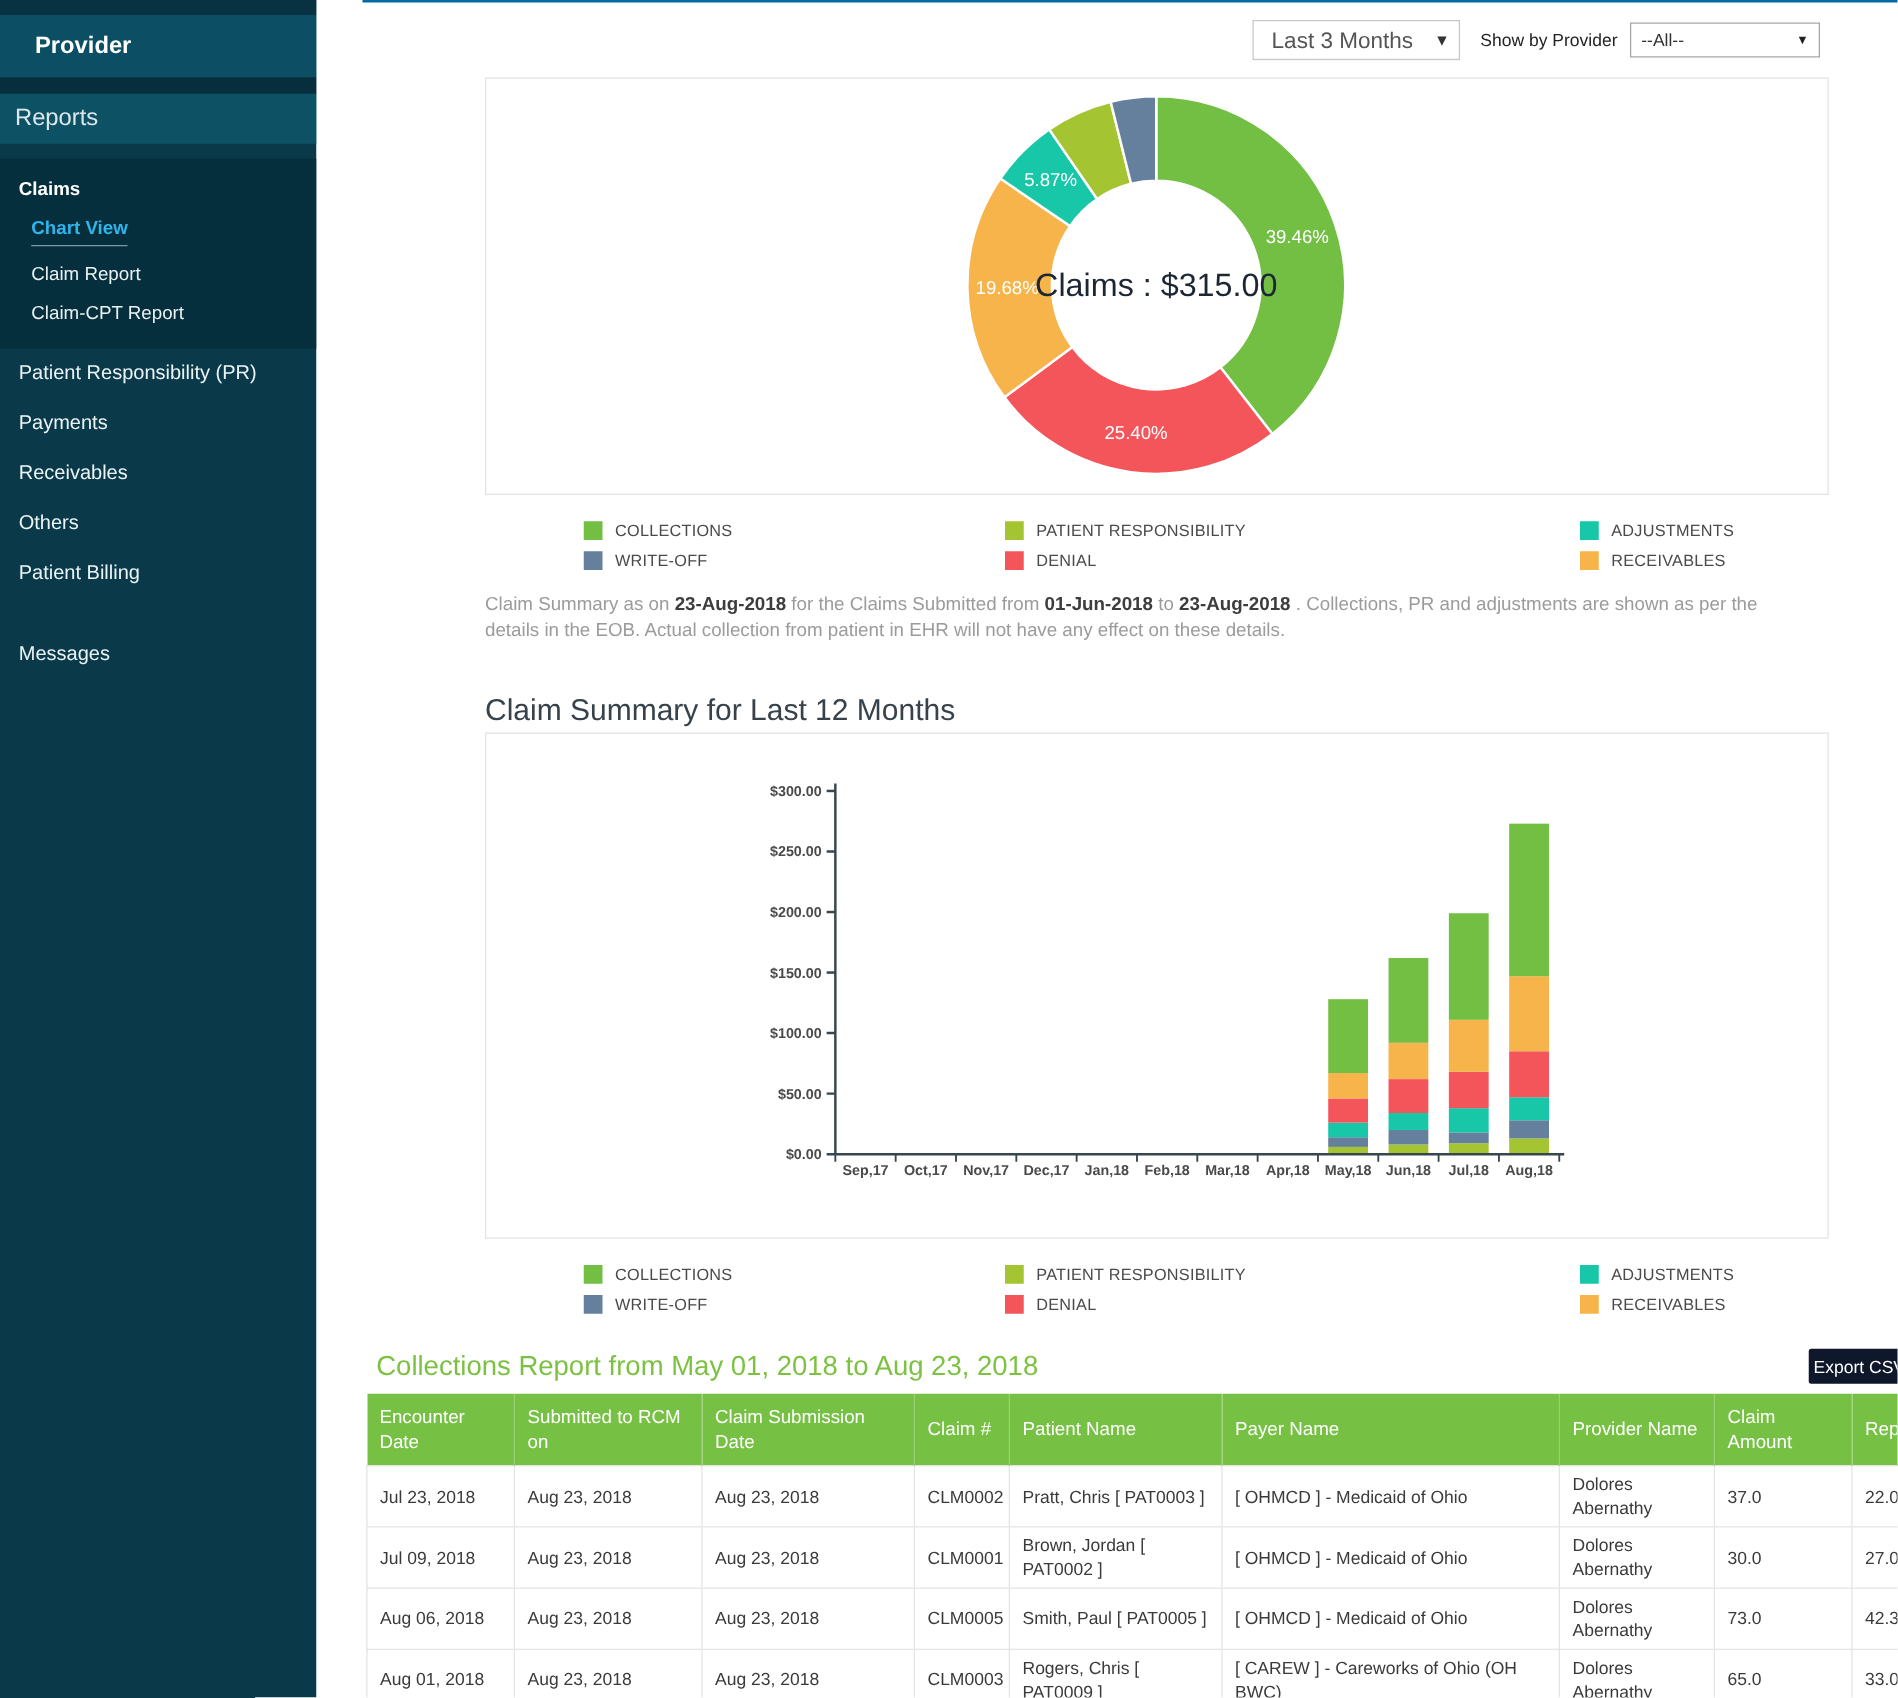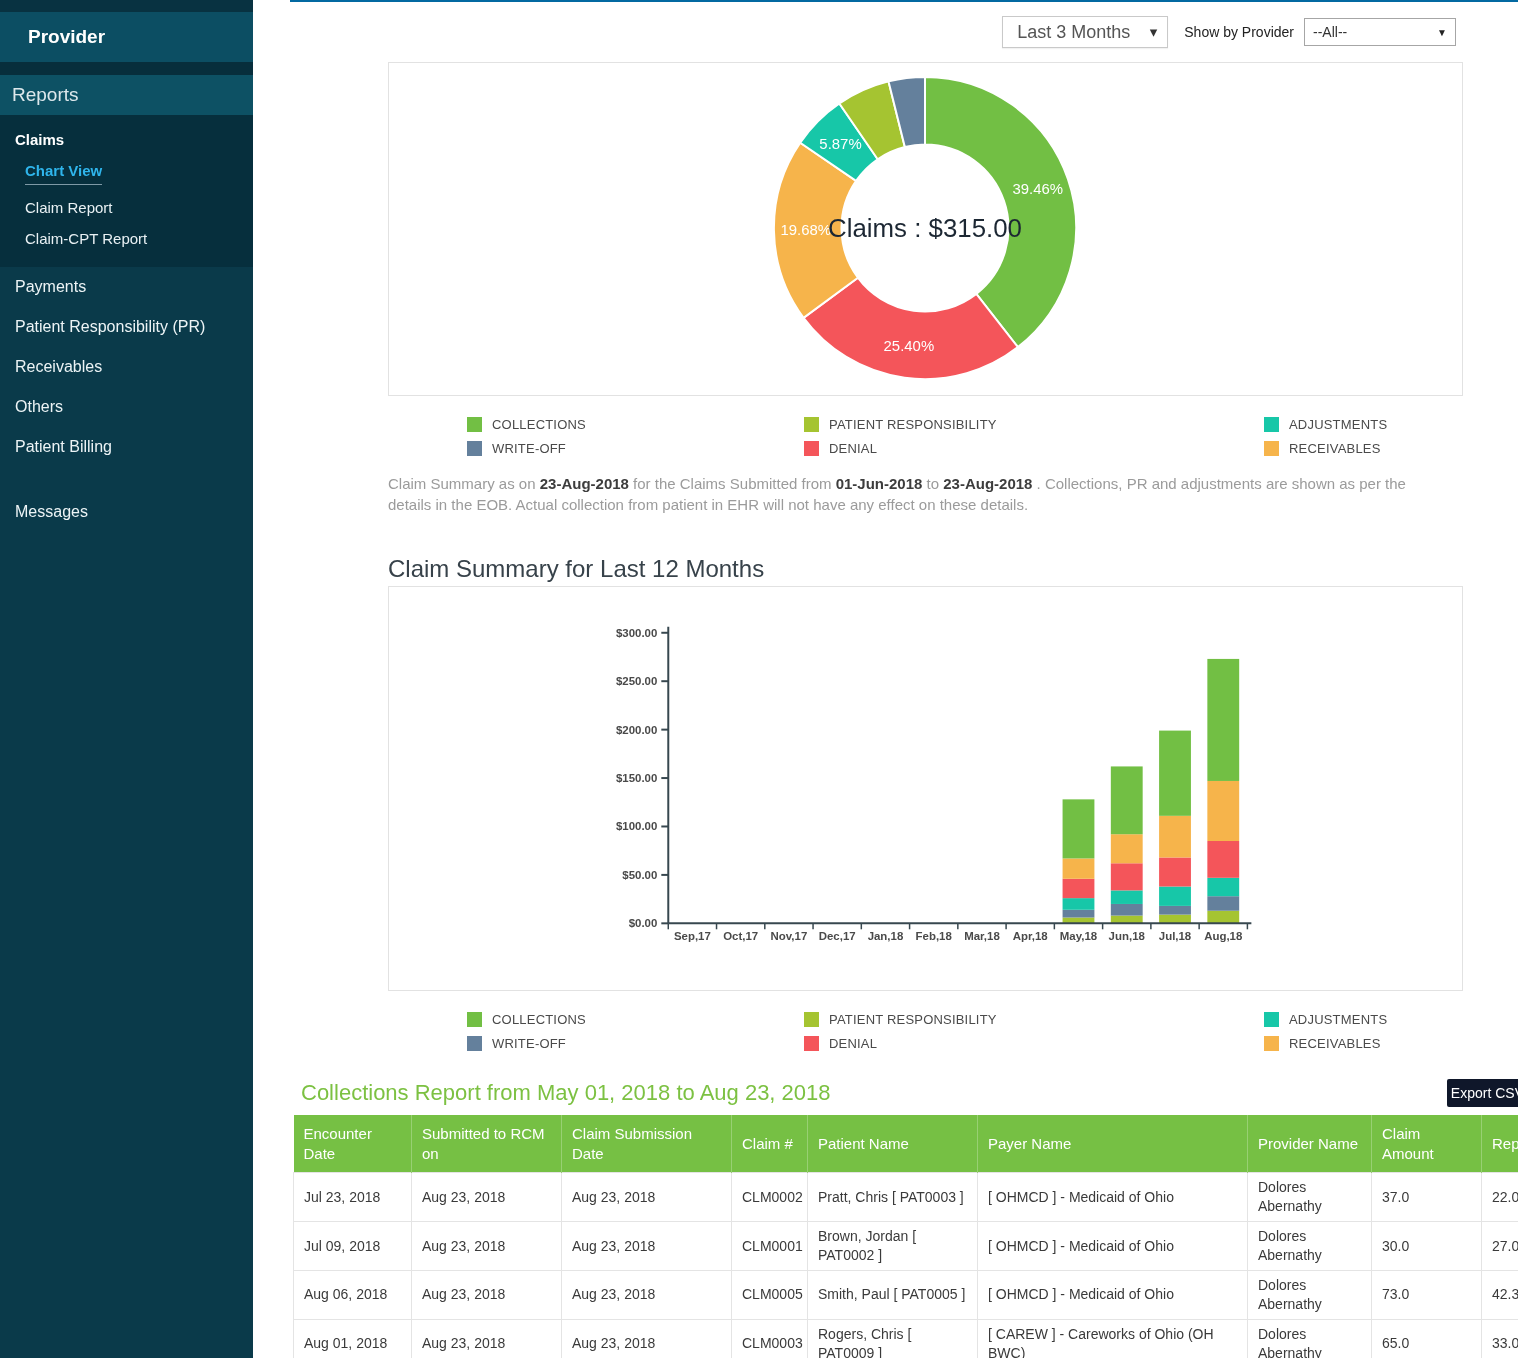--- a/index.html
+++ b/index.html
@@ -8,21 +8,21 @@
   .app { display:flex; width:1518px; height:1358px; }
 
   
   .sidebar { width:253px; min-width:253px; height:100%; background:#0a3a4a; color:#eaf2f5; }
   .top-strip { height:12px; background:#083241; }
   .side-header { height:50px; background:#0c4e63; display:flex; align-items:center;
     padding-left:28px; font-size:19px; font-weight:bold; color:#fff; cursor:pointer; }
   .strip { height:13px; background:#072e3c; }
   .reports-band { height:40px; background:#0d5164; display:flex; align-items:center;
     padding-left:12px; font-size:19px; color:#dde8ec; cursor:pointer; }
-  .claims-block { background:#062f3d; padding:12px 0 14px 0; }
+  .claims-block { background:#062f3d; padding:12px 0 14px 0;margin-top:12px; }
   .claims-title { font-size:15px; font-weight:bold; color:#fff; padding:4px 0 6px 15px; cursor:pointer; }
   .sub-item { font-size:15px; color:#e9f1f4; padding:8px 0 6px 25px; cursor:pointer; }
   .sub-item.active { color:#2fb5ec; font-weight:bold; }
   .sub-item.active .sub-label { display:inline-block; border-bottom:1px solid #7e99a6; padding-bottom:5px; }
   .menu-item { font-size:16px; color:#edf4f6; padding:11px 15px; cursor:pointer; }
   .side-gap { height:25px; }
 
   
   .main { flex:1; background:#fff; border-top:2px solid #0369a1; position:relative;margin-left:37px; }
   .topbar { display:flex; align-items:center; justify-content:flex-end;
@@ -91,22 +91,22 @@
     </div>
     <div class="claims-block">
       <div class="claims-title">Claims</div>
       <div id="claims-sub">
           <div class="sub-item active"><span class="sub-label">Chart View</span></div>
           <div class="sub-item"><span class="sub-label">Claim Report</span></div>
           <div class="sub-item"><span class="sub-label">Claim-CPT Report</span></div>
         </div>
     </div>
     <nav id="side-menu">
+        <div class="menu-item">Patient Responsibility (PR)</div>
         <div class="menu-item">Payments</div>
-        <div class="menu-item">Patient Responsibility (PR)</div>
         <div class="menu-item">Receivables</div>
         <div class="menu-item">Others</div>
         <div class="menu-item">Patient Billing</div>
       </nav>
     <div class="side-gap"></div>
     <div class="menu-item">Messages</div>
   </aside>
 
   <main class="main">
 

